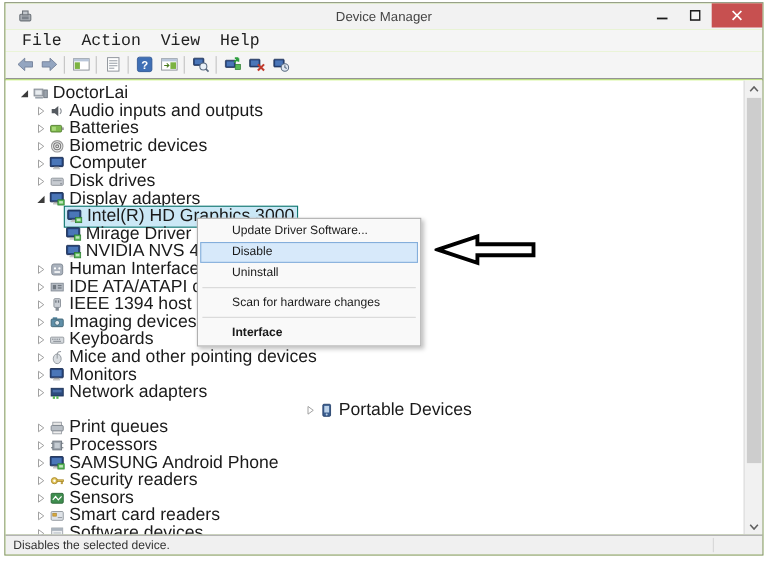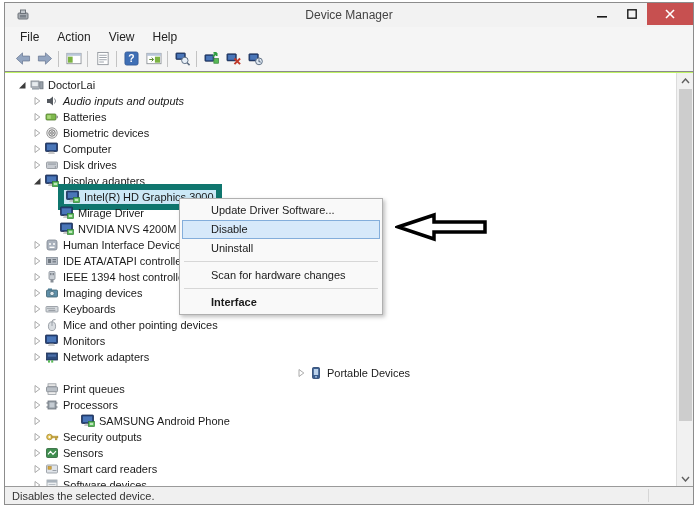--- a/index.html
+++ b/index.html
@@ -9,35 +9,35 @@
   
   .titlebar{ position:absolute; left:0; top:0; right:0; height:24px; background:#f2f2f2; display:flex; align-items:center; }
   .app-icon{ margin-left:10px; width:16px; height:16px; }
   .title{ position:absolute; left:0; right:0; text-align:center; font-size:12px; color:#444; }
   .controls{ position:absolute; right:0; top:0; height:24px; display:flex; }
   .ctrl{ width:30px; height:22px; display:flex; align-items:center; justify-content:center; }
   .ctrl.close{ width:46px; background:#c75050; }
 
   
   .menubar{ position:absolute; left:0; top:24px; right:0; height:20px; display:flex; align-items:center; padding-left:6px; background:#f5f5f5; }
-  .menu-item{ font-size:12px; color:#222; padding:3px 9px; }
+  .menu-item{ font-size:15px; color:#222; padding:3px 9px;font-family:Liberation Mono, monospace; }
 
   
   .toolbar{ position:absolute; left:0; top:44px; right:0; height:25px; display:flex; align-items:center; padding-left:6px; background:#f5f5f5; border-bottom:1px solid #8a8a8a; }
   .tb-btn{ width:22px; height:20px; display:flex; align-items:center; justify-content:center; }
   .tb-sep{ width:1px; height:16px; background:#c3c3c3; margin:0 3px; }
 
   
   .content{ position:absolute; left:0; top:70px; right:0; bottom:18px; background:#fff; overflow:hidden; }
   .tree{ position:absolute; left:0; top:4px; right:17px; }
-  .tree-row{ height:16px; display:flex; align-items:center; font-size:11px; color:#1a1a1a; white-space:nowrap; }
+  .tree-row{ height:16px; display:flex; align-items:center; font-size:16px; color:#1a1a1a; white-space:nowrap; }
   .expander{ width:10px; height:10px; margin-right:3px; flex:0 0 auto; }
   .node-icon{ width:14px; height:14px; margin-right:4px; flex:0 0 auto; }
   .sel-wrap{ display:flex; align-items:center; padding:0 2px; margin-left:-2px; }
-  .sel-wrap.selected{ background:#cbe8f6; border:6px solid #0f766e;text-align:center; }
+  .sel-wrap.selected{ background:#cbe8f6; border:1px solid #0f766e;text-align:center; }
 
   
   .scrollbar{ position:absolute; right:0; top:0; bottom:0; width:17px; background:#f1f1f1; border-left:1px solid #dcdcdc; }
   .sb-arrow{ position:absolute; left:0; width:17px; height:15px; display:flex; align-items:center; justify-content:center; color:#606060; font-size:9px; }
   .sb-up{ top:0; } .sb-down{ bottom:0; }
   .sb-thumb{ position:absolute; left:2px; width:13px; top:16px; height:332px; background:#cdcdcd; }
 
   
   .ctx-menu{ position:absolute; left:174px; top:195px; width:204px; background:#f9f9f9; border:1px solid #b0b0b0; box-shadow:2px 2px 4px rgba(0,0,0,.25); padding:2px; z-index:20; }
   .ctx-item{ height:19px; line-height:17px; font-size:11px; color:#1a1a1a; padding-left:28px; border:1px solid transparent; }
@@ -208,21 +208,21 @@
               <svg width="14" height="14" viewBox="0 0 14 14">
                 <rect x="1" y="3" width="8" height="6.2" fill="#b9bfc6" stroke="#7d848c" stroke-width="0.8"></rect>
                 <rect x="2.2" y="4.2" width="5.6" height="3.8" fill="#e8ecef"></rect>
                 <rect x="9.8" y="3.8" width="3.2" height="7" fill="#9aa2ab" stroke="#6b737c" stroke-width="0.8"></rect>
                 <rect x="2" y="10" width="7" height="1.6" fill="#9aa2ab"></rect>
               </svg>
             </span>
             <span>DoctorLai</span>
           </span>
         </div>
-        <div class="tree-row" style="padding-left: 27px; font-style: italic;">
+        <div class="tree-row" style="padding-left: 27px;">
           <span class="expander">
             <svg width="10" height="10" viewBox="0 0 10 10">
               <path d="M3 1.5 L7.8 5 L3 8.5 Z" fill="#ffffff" stroke="#a0a0a0" stroke-width="0.9"></path>
             </svg>
           </span>
           <span class="sel-wrap">
             <span class="node-icon">
               <svg width="14" height="14" viewBox="0 0 14 14">
                 <path d="M2 5 L4.8 5 L8 2.4 L8 11.6 L4.8 9 L2 9 Z" fill="#555a60"></path>
                 <path d="M9.5 4.5 Q11.8 7 9.5 9.5" stroke="#8a8f95" stroke-width="1" fill="none"></path>
@@ -565,21 +565,21 @@
                 <rect x="4.6" y="4.6" width="4.8" height="4.8" fill="#c5ccd3"></rect>
                 <line x1="1.4" y1="5" x2="3" y2="5" stroke="#6b737c"></line>
                 <line x1="1.4" y1="9" x2="3" y2="9" stroke="#6b737c"></line>
                 <line x1="11" y1="5" x2="12.6" y2="5" stroke="#6b737c"></line>
                 <line x1="11" y1="9" x2="12.6" y2="9" stroke="#6b737c"></line>
               </svg>
             </span>
             <span>Processors</span>
           </span>
         </div>
-        <div class="tree-row" style="padding-left: 27px; gap: 36px;">
+        <div class="tree-row" style="padding-left: 27px;">
           <span class="expander">
             <svg width="10" height="10" viewBox="0 0 10 10">
               <path d="M3 1.5 L7.8 5 L3 8.5 Z" fill="#ffffff" stroke="#a0a0a0" stroke-width="0.9"></path>
             </svg>
           </span>
           <span class="sel-wrap">
             <span class="node-icon">
               <svg width="14" height="14" viewBox="0 0 14 14">
                 <rect x="0.5" y="1" width="12" height="8.5" rx="0.8" fill="#27457c" stroke="#1a2c50" stroke-width="0.8"></rect>
                 <rect x="2" y="2.4" width="9" height="5.6" fill="#4a76b8"></rect>
@@ -600,21 +600,21 @@
           </span>
           <span class="sel-wrap">
             <span class="node-icon">
               <svg width="14" height="14" viewBox="0 0 14 14">
                 <circle cx="4.5" cy="7" r="2.8" fill="#e3c55a" stroke="#a8882a" stroke-width="0.8"></circle>
                 <circle cx="4.5" cy="7" r="1.1" fill="#ffffff"></circle>
                 <rect x="6.8" y="6.2" width="6" height="1.6" fill="#e3c55a" stroke="#a8882a" stroke-width="0.7"></rect>
                 <rect x="10.6" y="7.8" width="1.3" height="2" fill="#e3c55a" stroke="#a8882a" stroke-width="0.6"></rect>
               </svg>
             </span>
-            <span>Security outputs</span>
+            <span>Security readers</span>
           </span>
         </div>
         <div class="tree-row" style="padding-left: 27px;">
           <span class="expander">
             <svg width="10" height="10" viewBox="0 0 10 10">
               <path d="M3 1.5 L7.8 5 L3 8.5 Z" fill="#ffffff" stroke="#a0a0a0" stroke-width="0.9"></path>
             </svg>
           </span>
           <span class="sel-wrap">
             <span class="node-icon">

